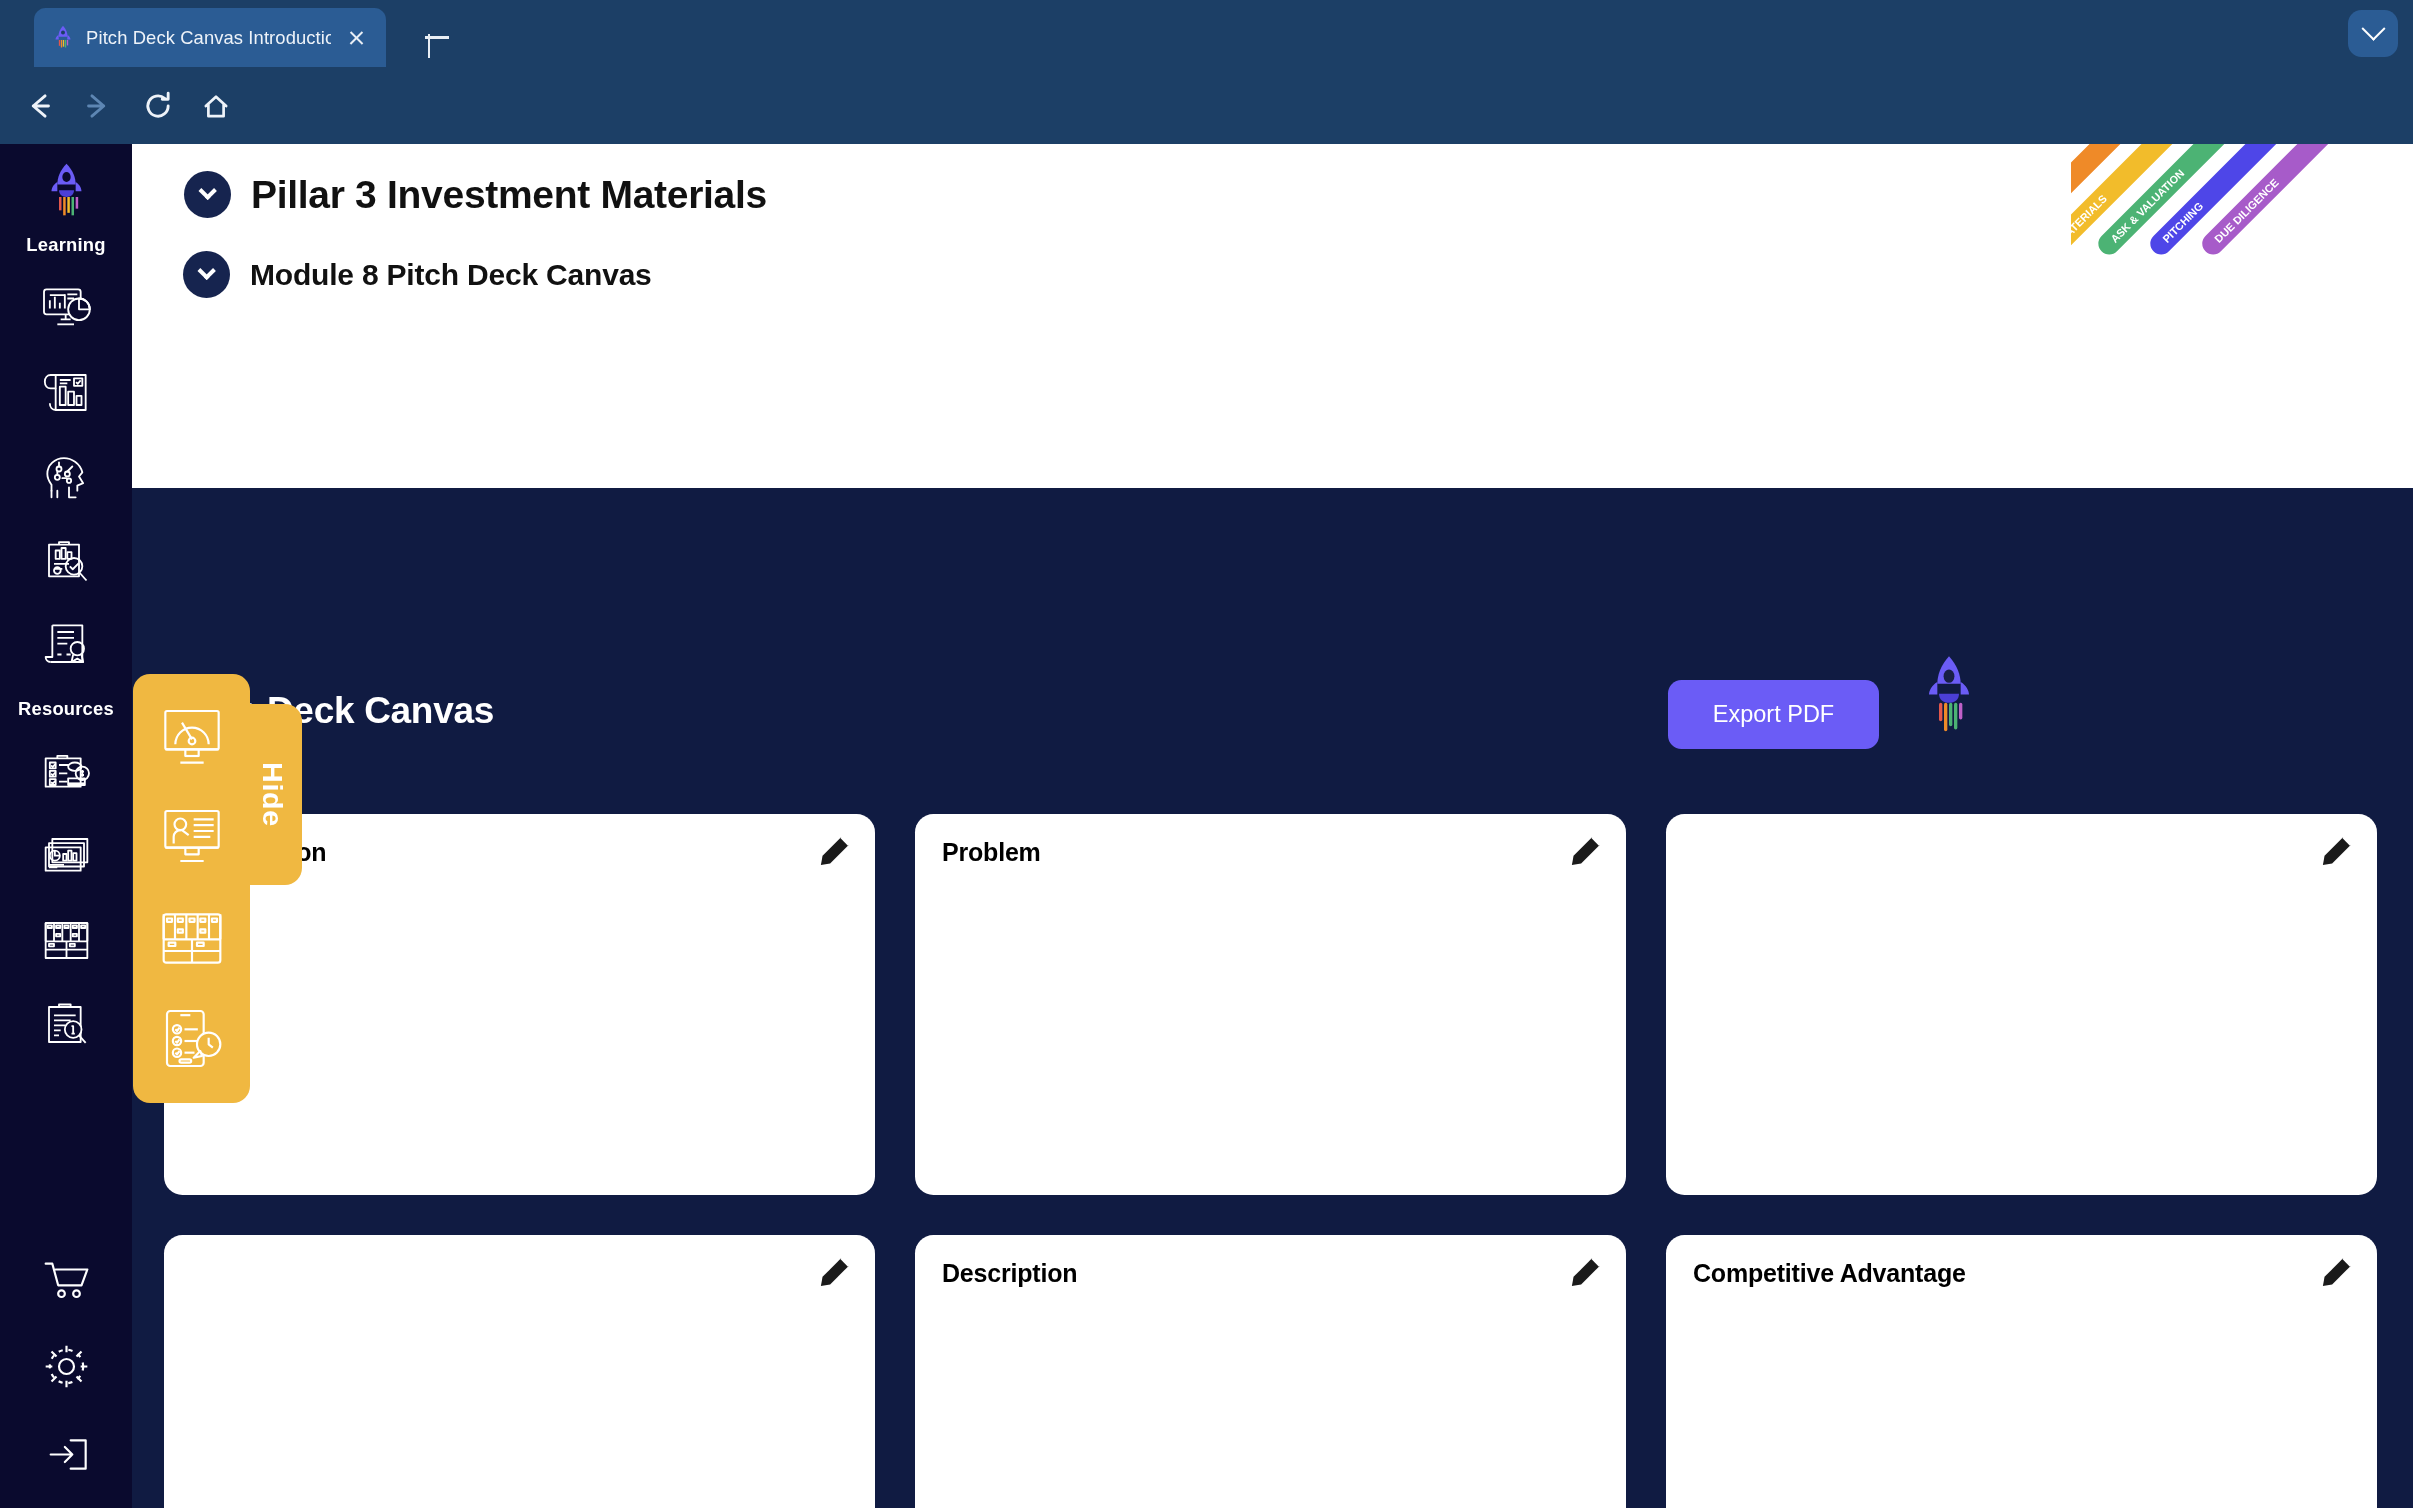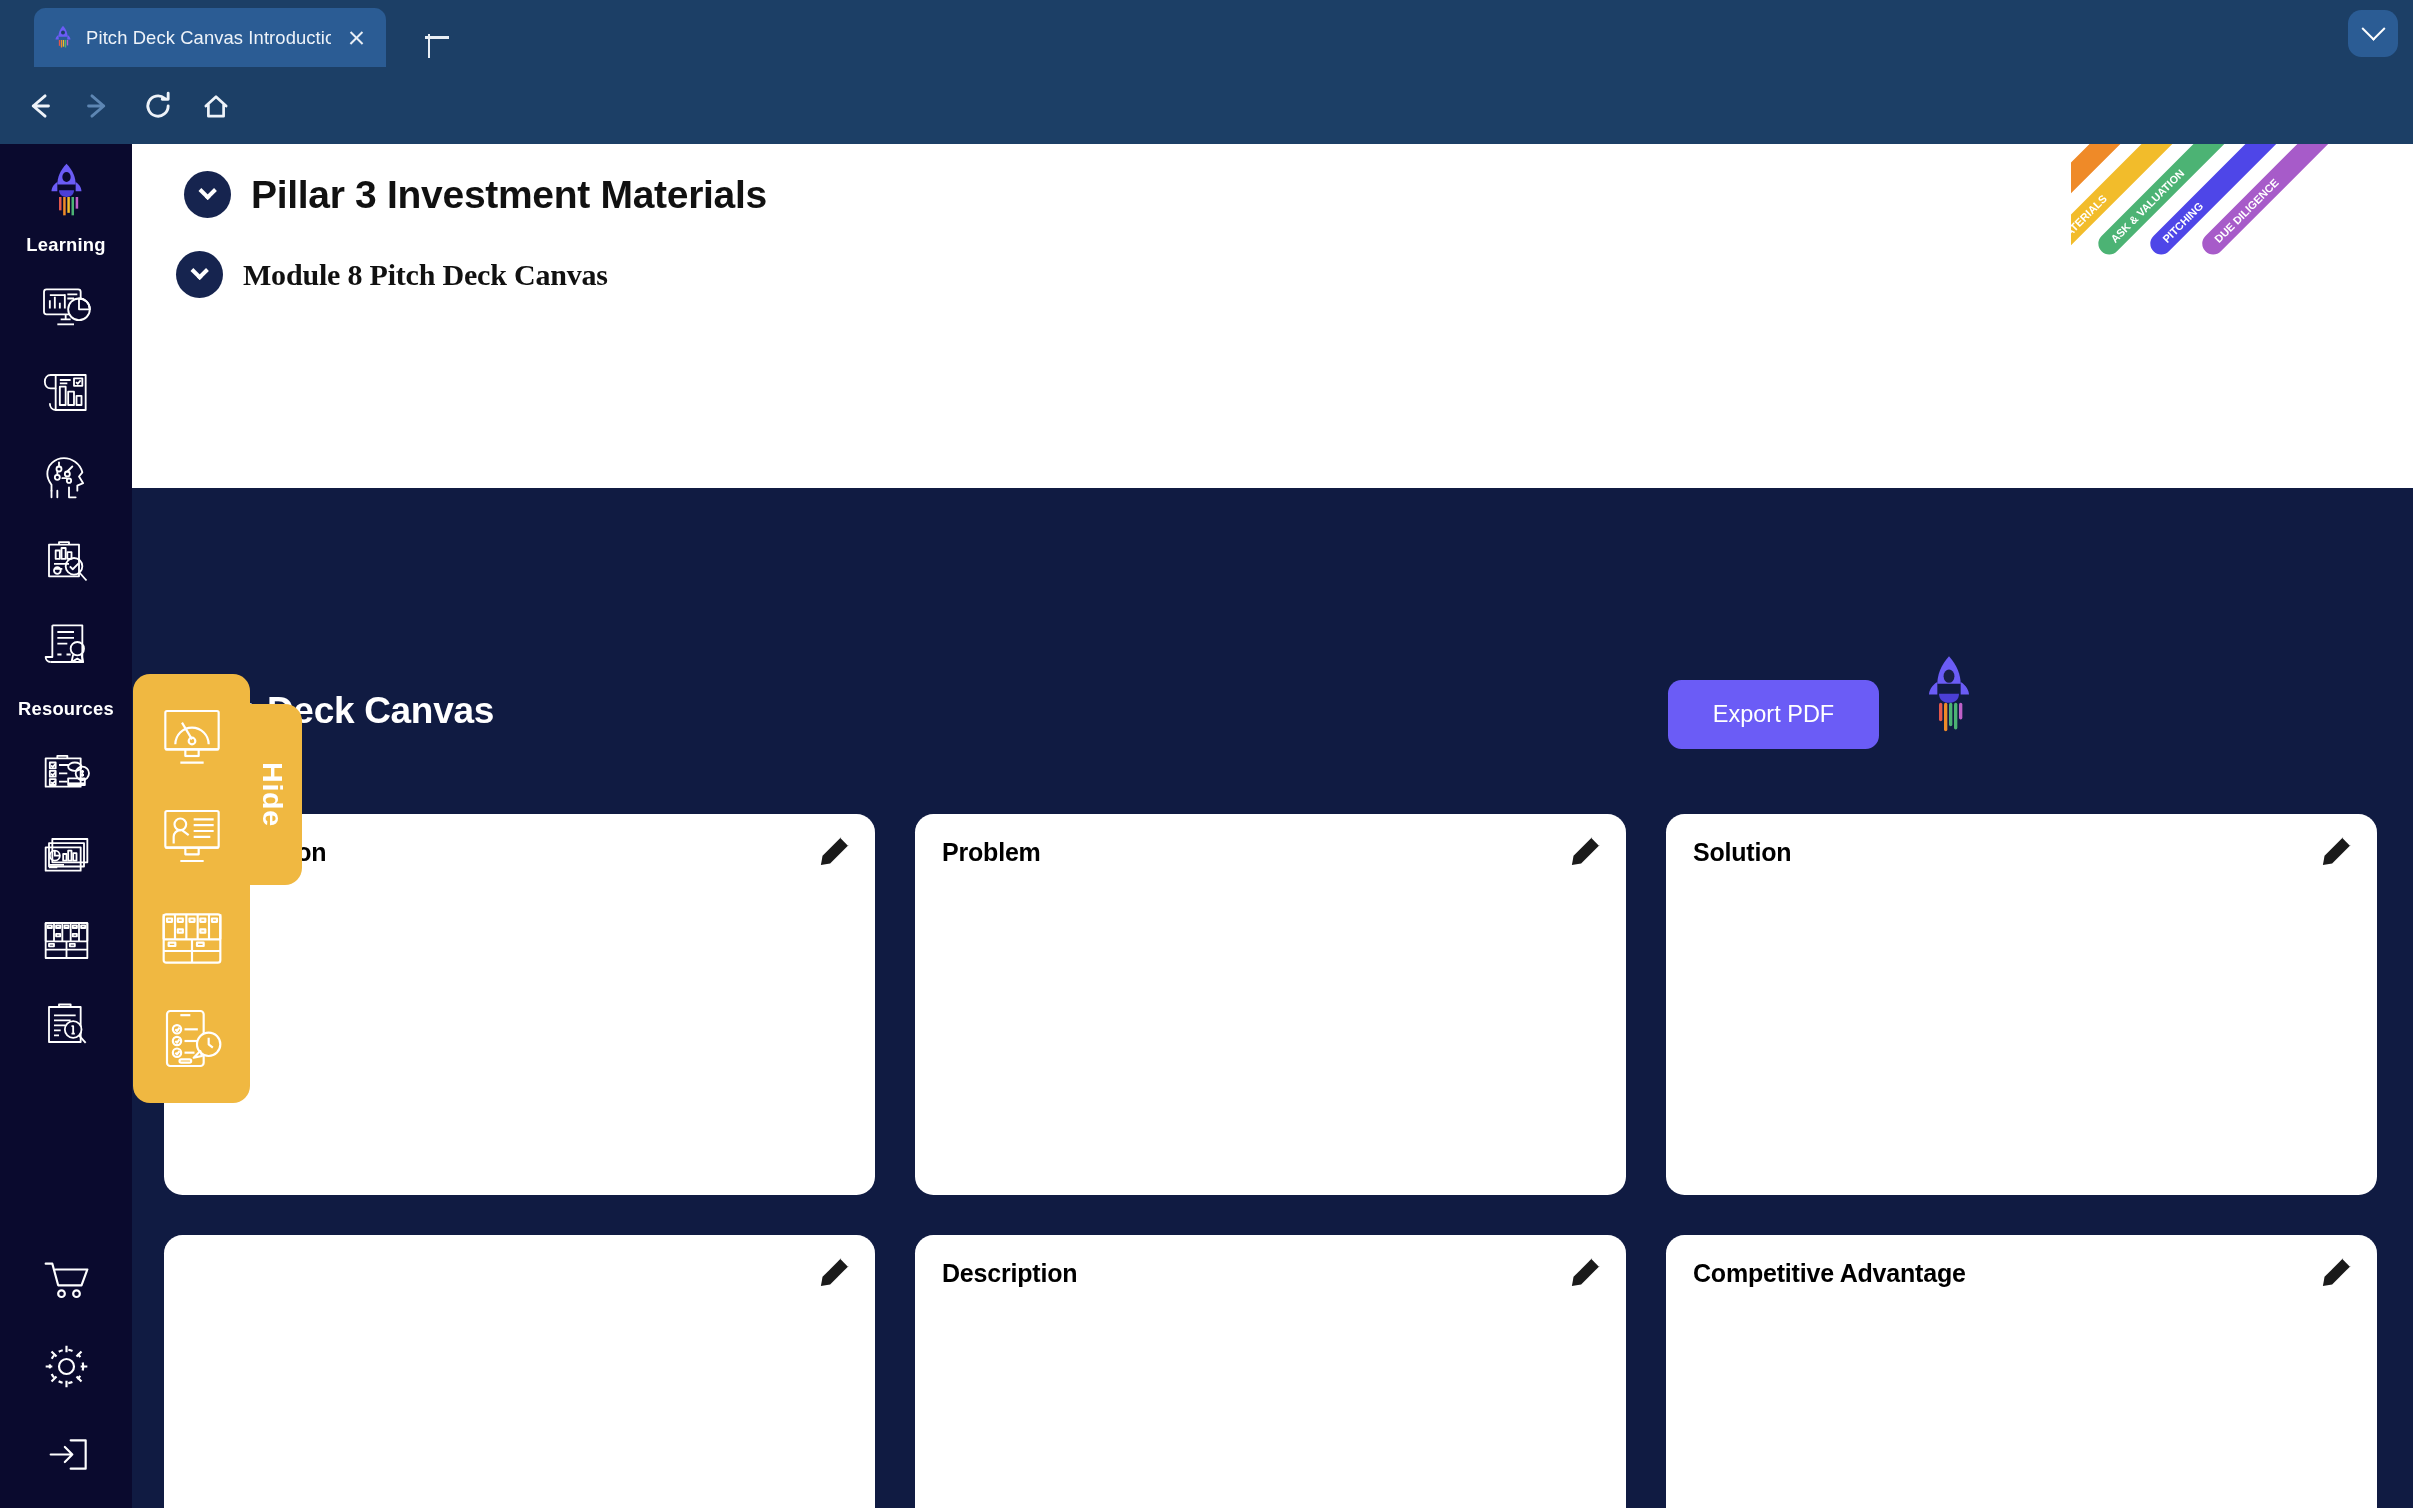--- a/index.html
+++ b/index.html
@@ -123,21 +123,21 @@
   .rail-bottom { margin-top: auto; display: flex; flex-direction: column; align-items: center; padding-bottom: 22px; }
   .rail-bottom .rail-icon { margin-top: 23.5px; }
 
   
   #top-header {
     position: absolute; left: 132px; top: 0; width: 2281px; height: 344px;
     background: #ffffff; overflow: hidden; padding-left: 36px;
   }
   .breadcrumb-row { display: flex; align-items: center; gap: 20px; }
   #pillar-row { position: absolute; left: 52px; top: 27px; }
-  #module-row { position: absolute; left: 44px; top: 107px; font-family: Liberation Serif, serif; }
+  #module-row { position: absolute; left: 51px; top: 107px; }
   .circle-chev {
     width: 47px; height: 47px; border-radius: 50%; background: #16244f;
     display: flex; align-items: center; justify-content: center; flex: none; cursor: pointer;
   }
   .circle-chev .c {
     width: 13.4px; height: 13.4px; border-right: 4.2px solid #fff; border-bottom: 4.2px solid #fff;
     transform: rotate(45deg) translate(-2.5px,-2.5px);
   }
   .pillar-title { font-size: 39px; font-weight: 800; color: #111111; letter-spacing: -0.3px; }
   .module-title { font-size: 30px; font-weight: 800; color: #111111; letter-spacing: -0.2px; }
@@ -572,21 +572,20 @@
       </div>
       <div class="card">
         <div class="card-title">Problem</div>
         <span class="pencil"><svg viewBox="0 0 44 44" width="37" height="37">
             <path d="M31 4l9 9-22 22-11 2 2-11z" fill="#1a1a1a"></path>
             <path d="M31 4l9 9" stroke="#ffffff" stroke-width="2.4"></path>
           </svg></span>
         <div class="card-value"></div>
       </div>
       <div class="card">
-        <div class="card-title">Solution</div>
         <span class="pencil"><svg viewBox="0 0 44 44" width="37" height="37">
             <path d="M31 4l9 9-22 22-11 2 2-11z" fill="#1a1a1a"></path>
             <path d="M31 4l9 9" stroke="#ffffff" stroke-width="2.4"></path>
           </svg></span>
         <div class="card-value"></div>
       </div>
       <div class="card">
         <span class="pencil"><svg viewBox="0 0 44 44" width="37" height="37">
             <path d="M31 4l9 9-22 22-11 2 2-11z" fill="#1a1a1a"></path>
             <path d="M31 4l9 9" stroke="#ffffff" stroke-width="2.4"></path>

